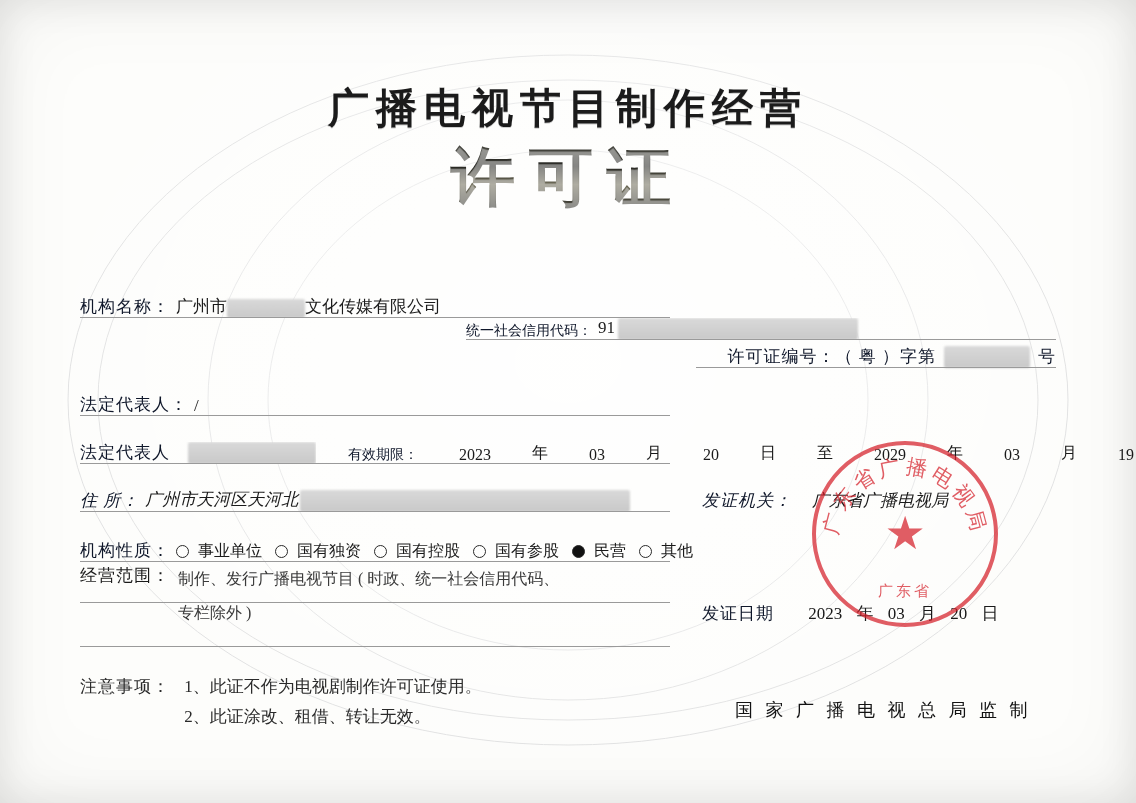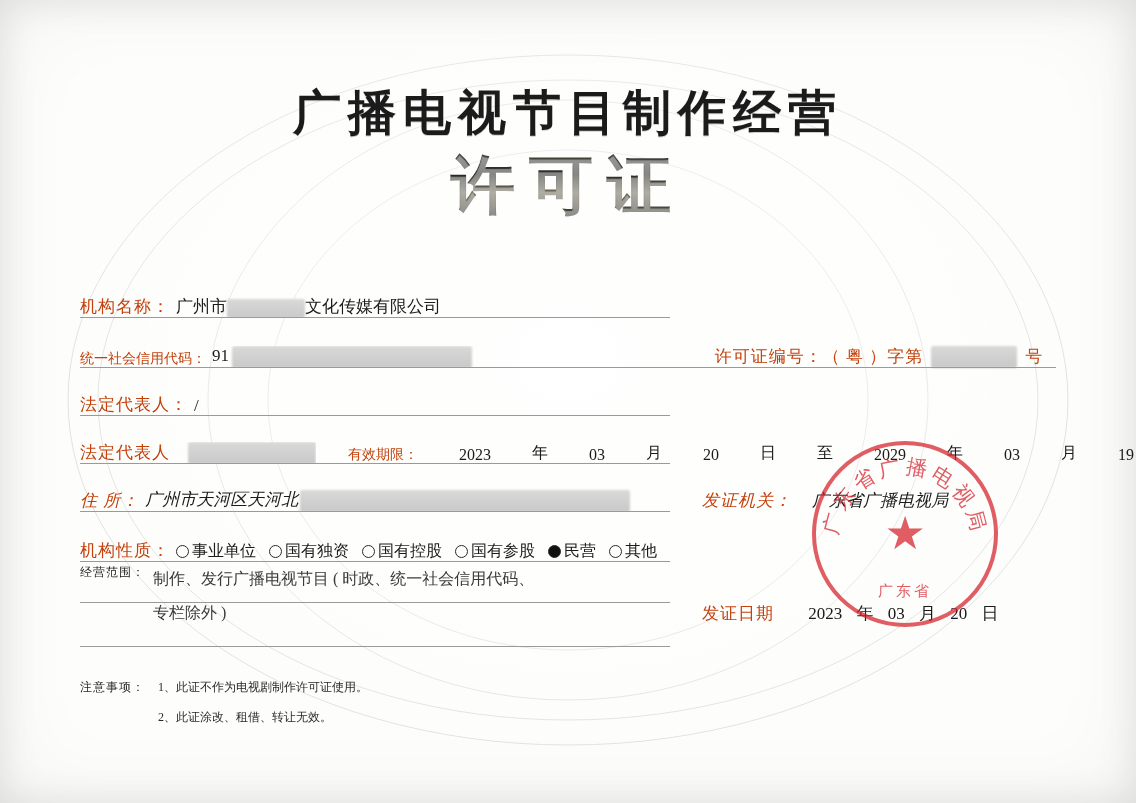--- a/index.html
+++ b/index.html
@@ -47,21 +47,21 @@
   .title-block {
     position: absolute;
     top: 86px;
     left: 0;
     width: 1136px;
     text-align: center;
     z-index: 5;
   }
   .title-line1 {
     font-family: "DejaVu Serif", "Liberation Serif", serif;
-    font-size: 48px;
+    font-size: 41px;
     letter-spacing: 7px;
     font-weight: 700;
     color: #1b1b1b;
     text-shadow: 0 1px 0 rgba(120,120,120,0.35);
     line-height: 1.1;
   }
   .title-line2 {
     margin-top: 12px;
     font-family: "DejaVu Serif", "Liberation Serif", serif;
     font-size: 64px;
@@ -99,21 +99,21 @@
   .col-right {
     position: relative;
     flex: 1;
     display: flex;
     align-items: flex-end;
     padding-left: 32px;
     justify-content: center;
   }
   .label {
     white-space: nowrap;
-    color: #c2410c;
+    color: #0f172a;
     font-size: 17px;
     letter-spacing: 1px;
   }
   .label.small {
     font-size: 14px;
     letter-spacing: 0px;
   }
   .value {
     flex: 1;
     white-space: nowrap;
@@ -146,21 +146,21 @@
   .opts {
     display: flex;
     align-items: center;
     gap: 13px;
     padding-left: 6px;
     flex-wrap: nowrap;
   }
   .opt {
     display: inline-flex;
     align-items: center;
-    gap: 3px;
+    gap: 9px;
     font-size: 16px;
     white-space: nowrap;
   }
   .radio {
     width: 11px;
     height: 11px;
     border: 1px solid #2a2a2a;
     border-radius: 50%;
     display: inline-block;
     background: transparent;
@@ -171,21 +171,21 @@
 
   
   .scope-row {
     position: relative;
     display: flex;
     align-items: flex-start;
     min-height: 86px;
   }
   .scope-label {
     white-space: nowrap;
-    font-size: 12px;
+    font-size: 17px;
     letter-spacing: 1px;
     padding-top: 2px;
     text-align: center;
   }
   .scope-text {
     padding-left: 8px;
     font-size: 16px;
     line-height: 34px;
     color: #3a3a3a;
     width: 430px;
@@ -202,21 +202,21 @@
     top: 84px;
     border-bottom: 1px solid #9a9a9a;
   }
 
   
   .notes {
     position: absolute;
     left: 80px;
     top: 672px;
     z-index: 6;
-    font-size: 12px;
+    font-size: 17px;
     color: #2a2a2a;
     line-height: 30px;
   }
   .notes-head {
     display: inline-block;
     vertical-align: top;
     letter-spacing: 1px;
   }
   .notes-list {
     display: inline-block;
@@ -328,21 +328,21 @@
 
     <div class="row" style="min-height:46px;">
       <div class="col-left">
         <span class="label">机构名称：</span>
         <span class="value">广州市<span class="redact" style="width:78px;"></span>文化传媒有限公司</span>
         <span class="underline u-left" style="position:absolute;"></span>
       </div>
       <div class="col-right"></div>
     </div>
 
-    <div class="row" style="min-height:50px;">
+    <div class="row" style="min-height:50px;flex-direction:column;">
       <div class="col-left">
         <span class="label small">统一社会信用代码：</span>
         <span class="value"><span>91</span><span class="redact tall" style="width:240px;margin-left:3px;"></span></span>
         <span class="underline u-left" style="position:absolute;"></span>
       </div>
       <div class="col-right">
         <span class="label">许可证编号：（ 粤 ）字第</span>
         <span class="redact tall" style="width:86px;margin:0 8px;"></span>
         <span class="label">号</span>
         <span class="underline" style="position:absolute;left:0;right:0;bottom:0;"></span>
@@ -467,14 +467,15 @@
   </div>
 
   <div class="notes">
     <span class="notes-head">注意事项：</span>
     <span class="notes-list">
       <div>1、此证不作为电视剧制作许可证使用。</div>
       <div>2、此证涂改、租借、转让无效。</div>
     </span>
   </div>
 
+  <div class="issuer">国 家 广 播 电 视 总 局  监 制</div>
 
 </div>
 
 </body></html>

